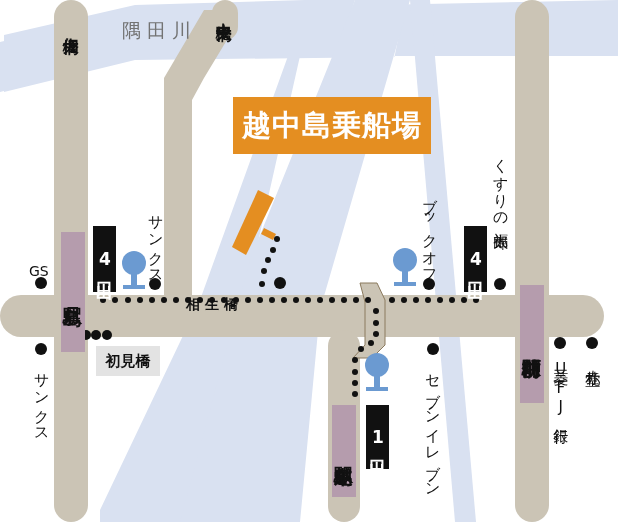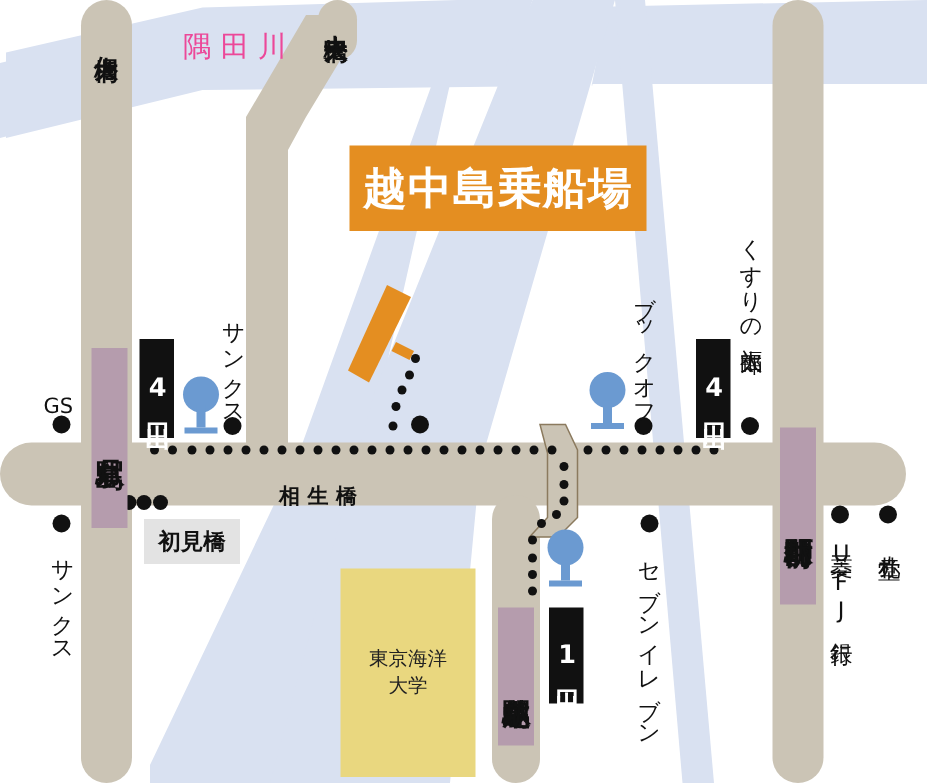--- a/index.html
+++ b/index.html
@@ -1,21 +1,21 @@
 <!DOCTYPE html>
 <html><head>
 <meta charset="utf-8">
 <style>
   html, body { margin: 0; padding: 0; background: #ffffff; }
   #map { position: relative; width: 618px; height: 522px; overflow: hidden; background: #ffffff; font-family: "DejaVu Sans", sans-serif; }
   svg { position: absolute; left: 0; top: 0; }
   .lbl { position: absolute; color: #111; font-size: 15px; line-height: 1.05; white-space: nowrap; }
   .vert { writing-mode: vertical-rl; text-orientation: upright; letter-spacing: 1px; }
   .bold { font-weight: bold; }
-  .river-name { position: absolute; left: 122px; top: 18px; color: #ec4899; font-size: 19px; letter-spacing: 6px; }
+  .river-name { position: absolute; left: 122px; top: 18px; color: #737373; font-size: 19px; letter-spacing: 6px; }
   .title { position: absolute; left: 233px; top: 97px; width: 198px; height: 57px; background: #e48e21; color: #fff; font-weight: bold; font-size: 29px; display: flex; align-items: center; justify-content: center; letter-spacing: 1px; }
   .station { position: absolute; background: #b59cad; color: #111; font-weight: bold; font-size: 19px; writing-mode: vertical-rl; text-orientation: upright; display: flex; align-items: center; justify-content: center; line-height: 1; }
   .exit { position: absolute; background: #111; color: #fff; font-weight: bold; font-size: 17px; writing-mode: vertical-rl; text-orientation: upright; display: flex; align-items: center; justify-content: center; line-height: 1; }
   .bridge-box { position: absolute; left: 96px; top: 346px; width: 64px; height: 30px; background: #e3e3e3; color: #111; font-weight: bold; font-size: 15px; display: flex; align-items: center; justify-content: center; }
   .univ { position: absolute; left: 227px; top: 379px; width: 90px; height: 139px; background: #e9d77f; color: #222; font-size: 13px; display: flex; align-items: center; justify-content: center; text-align: center; line-height: 1.35; }
 </style>
 </head>
 <body>
 
 <div id="map">
@@ -118,21 +118,21 @@
       <circle cx="377" cy="365" r="12"></circle>
         <rect x="374" y="372" width="6" height="15"></rect>
         <rect x="366" y="387" width="22" height="4"></rect>
     </g>
   </svg>
 
   <div class="river-name">隅田川</div>
 
   <div class="lbl vert bold" style="left:62px; top:24px; font-size:16px;">佃大橋</div>
   <div class="lbl vert bold" style="left:215px; top:10px; font-size:16px;">中央大橋</div>
-  <div class="lbl bold" style="left:186px; top:324px; font-size:14px; letter-spacing:5px;">相生橋</div>
+  <div class="lbl bold" style="left:186px; top:297px; font-size:14px; letter-spacing:5px;">相生橋</div>
   <div class="bridge-box">初見橋</div>
 
   <div class="title">越中島乗船場</div>
 
   <div class="station" style="left:61px; top:232px; width:24px; height:120px;">月島駅</div>
   <div class="station" style="left:520px; top:285px; width:24px; height:118px;">門前仲町駅</div>
   <div class="station" style="left:332px; top:405px; width:24px; height:92px;">越中島駅</div>
 
   <div class="exit" style="left:93px; top:226px; width:23px; height:66px;">4出口</div>
   <div class="exit" style="left:464px; top:226px; width:23px; height:66px;">4出口</div>
@@ -140,17 +140,13 @@
 
   <div class="lbl" style="left:29px; top:264px; font-size:14px;">GS</div>
   <div class="lbl vert" style="left:147px; top:205px; font-size:15px;">サンクス</div>
   <div class="lbl vert" style="left:33px; top:363px; font-size:15px;">サンクス</div>
   <div class="lbl vert" style="left:421px; top:187px; font-size:15px;">ブックオフ</div>
   <div class="lbl vert" style="left:492px; top:148px; font-size:15px;">くすりの福太郎</div>
   <div class="lbl vert" style="left:424px; top:364px; font-size:15px;">セブンイレブン</div>
   <div class="lbl vert" style="left:552px; top:358px; font-size:15px;">三菱UFJ銀行</div>
   <div class="lbl vert" style="left:584px; top:358px; font-size:15px;">赤札堂</div>
 
-  <div class="univ">
-    <span style="white-space:pre;">東京海洋
-大学</span>
-  </div>
 </div>
 
 </body></html>

